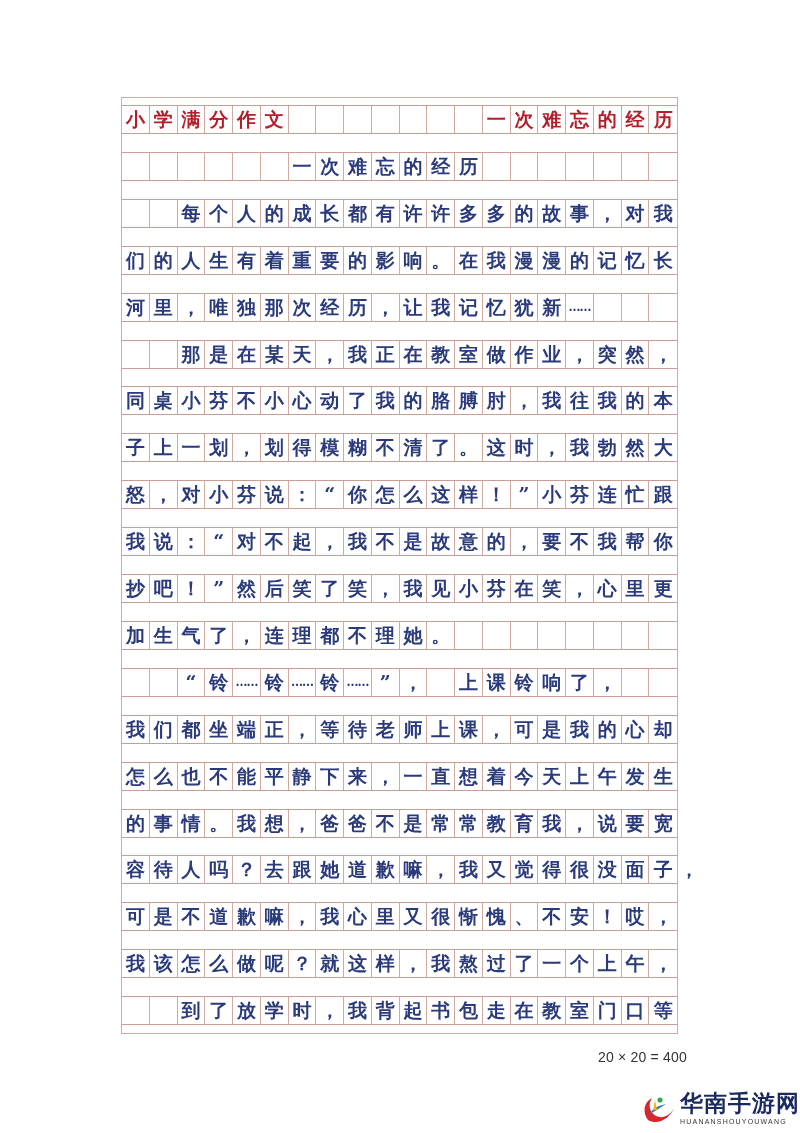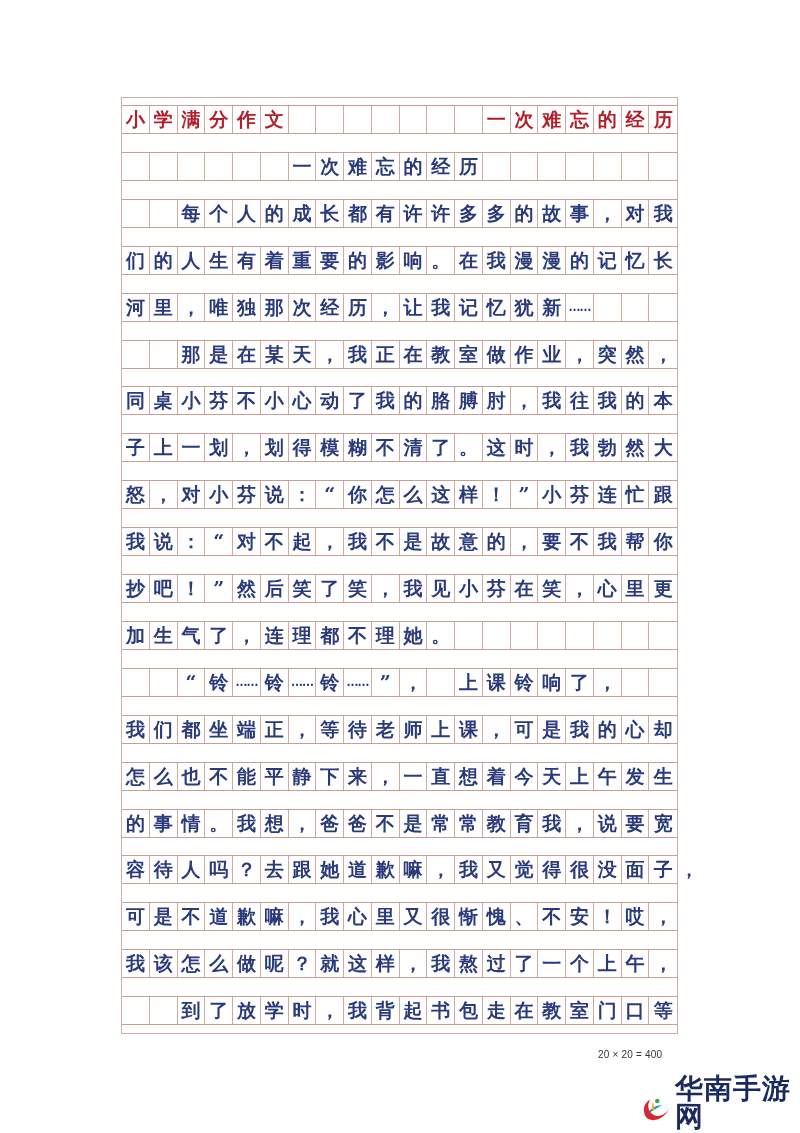--- a/index.html
+++ b/index.html
@@ -23,29 +23,29 @@
     font-size: 19px; line-height: 1; color: #2a3a7a; font-weight: bold;
     position: relative; white-space: nowrap;
   }
   .cell:last-child { border-right: none; }
   .cell.red { color: #b41e2a; }
   .overflow {
     position: absolute; left: 680px; font-size: 18px; color: #2a3a7a; font-weight: bold;
   }
   .footer-count {
     position: absolute; left: 598px; top: 1049px; font-family: "Liberation Sans", sans-serif;
-    font-size: 10px; color: #333; letter-spacing: 0.2px;
+    font-size: 14px; color: #333; letter-spacing: 0.2px;
   }
   .logo {
     position: absolute; left: 640px; top: 1088px; width: 160px; height: 40px;
     display: flex; align-items: center;
   }
   .logo-mark { width: 36px; height: 36px; }
   .logo-text { display: flex; flex-direction: column; margin-left: 4px; }
-  .logo-cn { font-family: "DejaVu Sans", sans-serif; font-weight: bold; font-size: 28px; color: #1a2a5e; letter-spacing: 1px; line-height: 1; }
+  .logo-cn { font-family: "DejaVu Sans", sans-serif; font-weight: bold; font-size: 23px; color: #1a2a5e; letter-spacing: 1px; line-height: 1; }
   .logo-en { font-family: "Liberation Sans", sans-serif; font-size: 7px; color: #333; letter-spacing: 1.2px; margin-top: 3px; }
 </style>
 </head>
 <body>
 
 <div class="sheet" id="sheet">
     <div class="row" style="top: 7px;">
       <div class="cell red">小</div>
       <div class="cell red">学</div>
       <div class="cell red">满</div>

